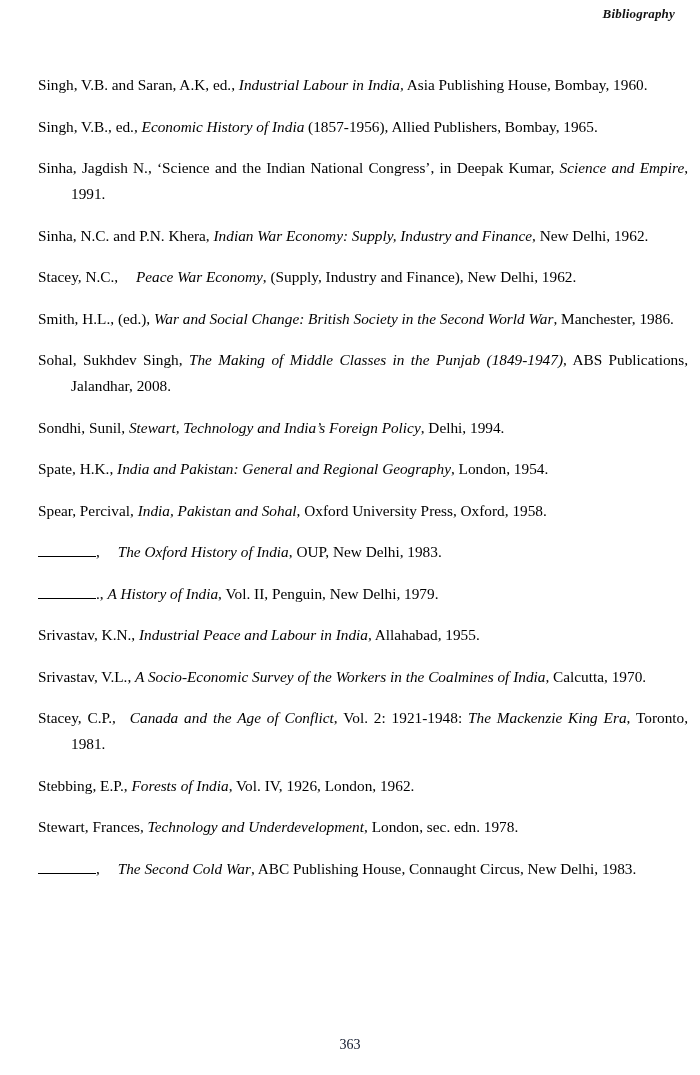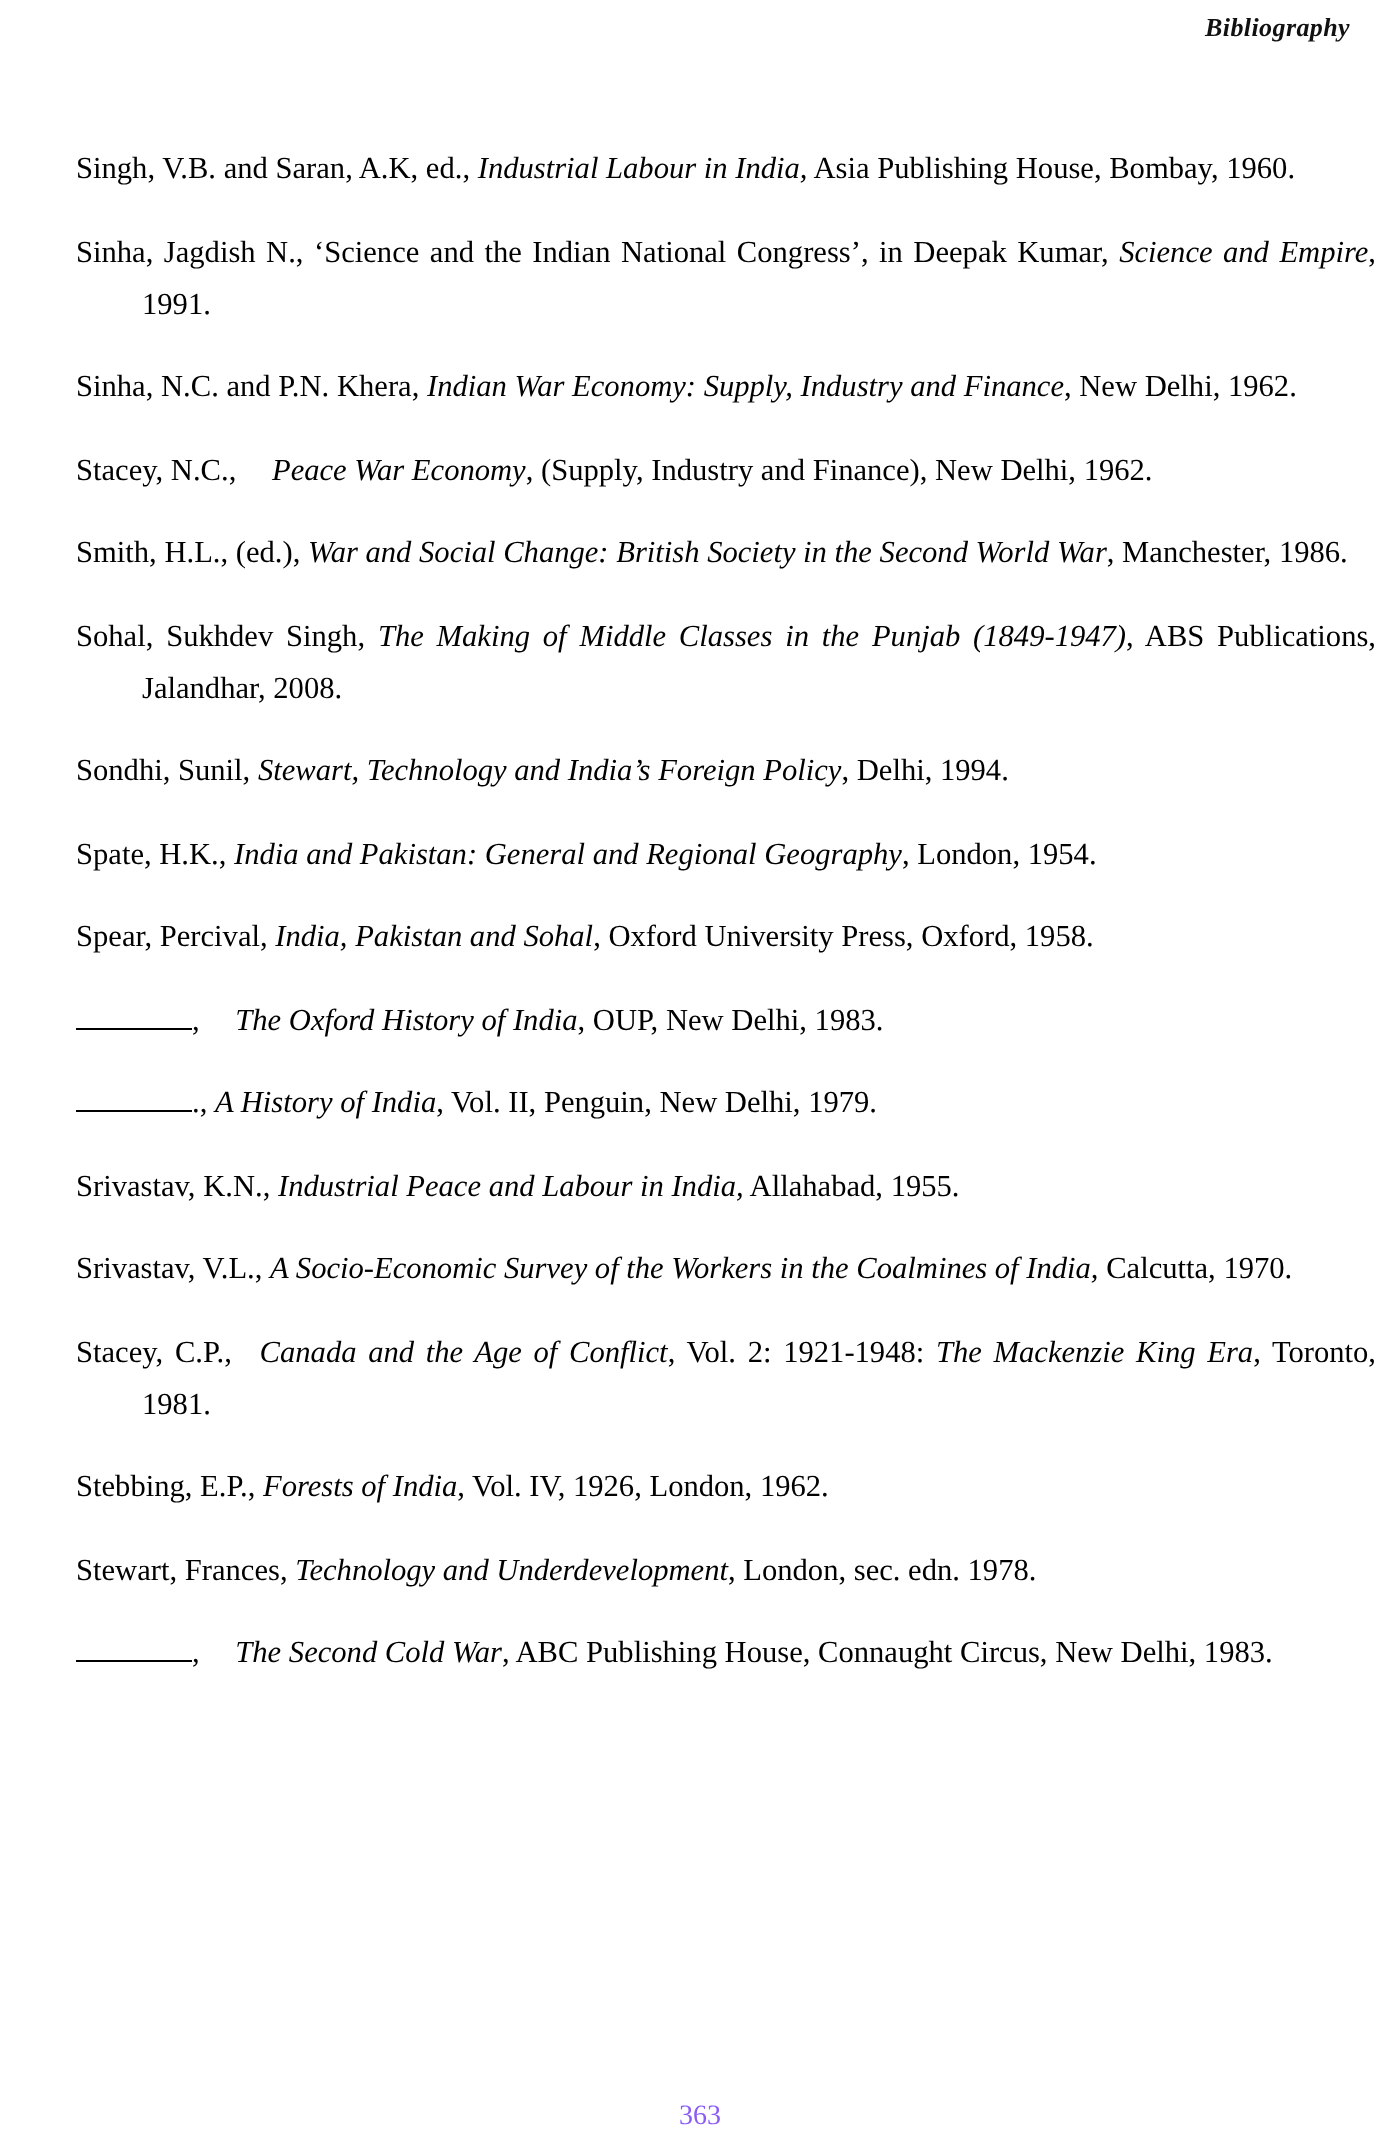--- a/index.html
+++ b/index.html
@@ -56,36 +56,37 @@
     height: 0.82em;
     vertical-align: baseline;
     margin-right: 0px;
   }
   .gap-sm { display: inline-block; width: 8px; }
   .gap-md { display: inline-block; width: 14px; }
   .folio {
     position: absolute;
     left: 0;
     right: 0;
-    bottom: 8px;
+    bottom: 22px;
     text-align: center;
     font-size: 14px;
     font-family: "Liberation Serif", "DejaVu Serif", serif;
-    color: #8b5cf6;
+    color: #0f172a;
   }
 </style>
 </head>
 <body>
 
 <div class="page">
 
   <div class="running-head">Bibliography</div>
 
   <div class="body-block" id="entry-list">
       <p class="entry"><span>Singh, V.B. and Saran, A.K, ed., </span><i>Industrial Labour in India,</i><span> Asia Publishing House, Bombay, 1960.</span></p>
+      <p class="entry"><span>Singh, V.B., ed., </span><i>Economic History of India</i><span> (1857-1956), Allied Publishers, Bombay, 1965.</span></p>
       <p class="entry"><span>Sinha, Jagdish N., ‘Science and the Indian National Congress’, in Deepak Kumar, </span><i>Science and Empire</i><span>, 1991.</span></p>
       <p class="entry"><span>Sinha, N.C. and P.N. Khera, </span><i>Indian War Economy: Supply, Industry and Finance</i><span>, New Delhi, 1962.</span></p>
       <p class="entry"><span>Stacey, N.C., </span><span class="gap-md"></span><i>Peace War Economy</i><span>, (Supply, Industry and Finance), New Delhi, 1962.</span></p>
       <p class="entry"><span>Smith, H.L., (ed.), </span><i>War and Social Change: British Society in the Second World War</i><span>, Manchester, 1986.</span></p>
       <p class="entry"><span>Sohal, Sukhdev Singh, </span><i>The Making of Middle Classes in the Punjab (1849-1947)</i><span>, ABS Publications, Jalandhar, 2008.</span></p>
       <p class="entry"><span>Sondhi, Sunil, </span><i>Stewart, Technology and India’s Foreign Policy</i><span>, Delhi, 1994.</span></p>
       <p class="entry"><span>Spate, H.K., </span><i>India and Pakistan: General and Regional Geography</i><span>, London, 1954.</span></p>
       <p class="entry"><span>Spear, Percival, </span><i>India, Pakistan and Sohal</i><span>, Oxford University Press, Oxford, 1958.</span></p>
       <p class="entry"><span class="blank-author"></span><span>, </span><span class="gap-md"></span><i>The Oxford History of India</i><span>, OUP, New Delhi, 1983.</span></p>
       <p class="entry"><span class="blank-author"></span><span>., </span><i>A History of India</i><span>, Vol. II, Penguin, New Delhi, 1979.</span></p>

